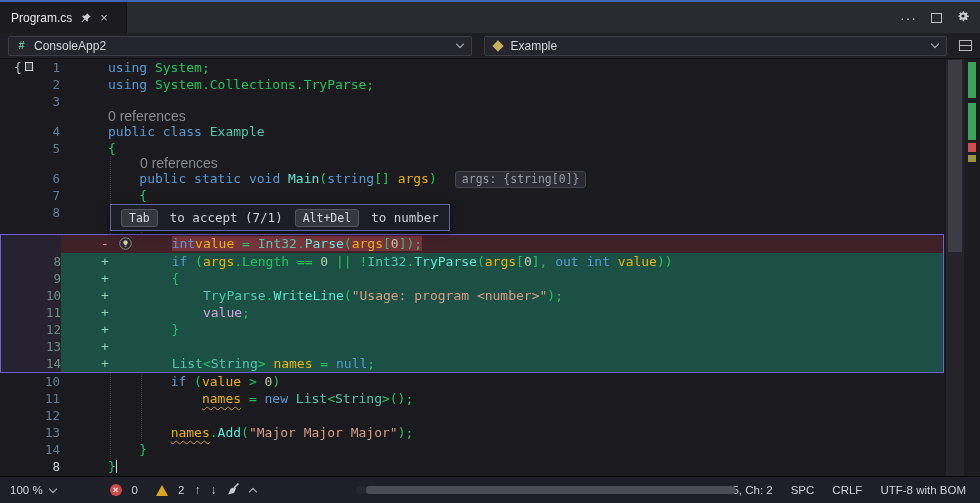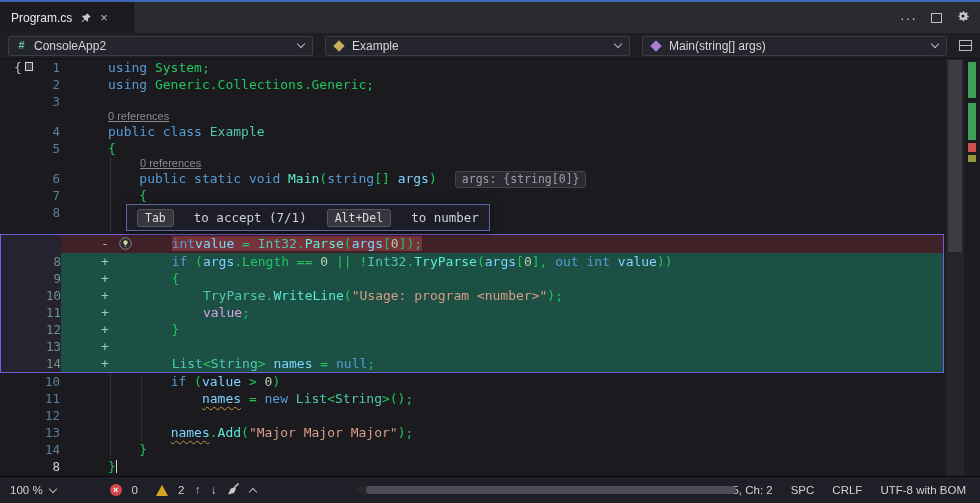--- a/index.html
+++ b/index.html
@@ -3,21 +3,21 @@
 <meta charset="utf-8">
 <style>
   html,body{margin:0;padding:0;background:#0d0d10;}
   *{box-sizing:border-box;}
   .vs{position:relative;width:980px;height:503px;background:#1a1a1f;overflow:hidden;
       font-family:"Liberation Sans",sans-serif;color:#d2d3d8;}
 
   
   .tabbar{position:absolute;left:0;top:0;width:980px;height:33px;background:#2a2a31;
           border-top:2px solid #3e66b5;display:flex;align-items:stretch;}
-  .tab{display:flex;align-items:center;gap:8px;padding:0 25px 0 11px;background:#1b1b20;
+  .tab{display:flex;align-items:center;gap:8px;padding:0 18px 0 11px;background:#1b1b20;
        color:#e9e9ee;font-size:12px;border-right:1px solid #141417;}
   .tab-icons{margin-left:auto;display:flex;align-items:center;gap:14px;padding-right:10px;}
   .more-icon{font-size:14px;letter-spacing:1px;color:#c9c9d0;line-height:10px;cursor:default;}
   .winicon{width:11px;height:10px;border:1px solid #c0c1c8;}
   .close-x{color:#b9bac1;font-size:13px;line-height:13px;}
   .pinwrap svg{display:block;}
 
   
   .navbar{position:absolute;left:0;top:33px;width:980px;height:26px;background:#1e1e24;
           display:flex;align-items:center;gap:12px;padding:0 8px;border-bottom:1px solid #121216;}
@@ -37,44 +37,44 @@
           font-family:"DejaVu Sans Mono",monospace;}
   .guide{position:absolute;width:0;border-left:1px dotted rgba(165,165,180,.28);z-index:0;}
   .g1{left:110px;top:98px;height:301px;}
   .g2{left:141px;top:145px;height:237px;}
   .rows{position:relative;z-index:1;}
   .row{display:flex;height:17px;line-height:17px;font-size:13px;color:#d6d6dd;white-space:pre;}
   .ln{flex:0 0 60px;text-align:right;color:#5d7e9c;font-size:12.5px;}
   .row.cur .ln{color:#cdd0d6;}
   .code{flex:1 1 auto;padding-left:48px;position:relative;white-space:pre;}
   .lens{height:13px;line-height:13px;}
-  .lens .code{font-family:"Liberation Sans",sans-serif;font-size:11px;color:#8a8a91;text-decoration:underline;}
+  .lens .code{font-family:"Liberation Sans",sans-serif;font-size:14px;color:#8a8a91;}
   .tk.kw{color:#569cd6;} .tk.ctl{color:#d8a0df;} .tk.ty{color:#4ec9b0;} .tk.me{color:#5eead4;}
-  .tk.st{color:#d69d85;} .tk.nu{color:#b5cea8;} .tk.va{color:#7dd3fc;margin-top:28px;} .tk.pl{color:#22c55e;}
+  .tk.st{color:#d69d85;} .tk.nu{color:#b5cea8;} .tk.va{color:#eab308;margin-top:28px;} .tk.pl{color:#22c55e;}
   .tk.w{text-decoration:underline wavy #c79444;text-decoration-thickness:1px;
         text-underline-offset:3px;text-decoration-skip-ink:none;}
   .hintbox{display:inline-block;margin-left:18px;padding:0 6px;background:#2b2b33;border:1px solid #45454f;
            border-radius:3px;color:#9b9ba3;font-size:11.5px;line-height:15px;height:17px;
            font-family:"DejaVu Sans Mono",monospace;}
   .caret{display:inline-block;width:1.5px;height:13px;background:#d0d3d9;vertical-align:-2px;}
 
   .diff-box{border:1px solid #6f5fd8;margin-right:2px;background:#272230;}
   .row.rem{height:18px;line-height:18px;}
   .row.rem .code{background:#402128;}
   .hl-rem{background:#77333c;}
   .row.add .code{background:#1c5044;}
   .row.add .ln{color:#6d9287;}
   .marker{position:absolute;left:40px;}
   .marker.ad{color:#8fd0b0;}
   .marker.rm{color:#e09aa2;}
   .bulbwrap{position:absolute;left:58px;top:2px;width:13px;height:13px;}
   .bulbwrap svg{display:block;}
 
-  .popup{position:absolute;left:126px;top:145px;height:27px;z-index:6;background:#1d1d25;
-         border:1px solid #5b66a8;display:flex;align-items:center;gap:20px;padding:0 10px;
+  .popup{position:absolute;left:110px;top:145px;height:27px;z-index:6;background:#1d1d25;
+         border:1px solid #5b66a8;display:flex;align-items:center;gap:12px;padding:0 10px;
          font-family:"DejaVu Sans Mono",monospace;font-size:12.5px;color:#ccd0da;box-shadow:0 2px 6px rgba(0,0,0,.5);}
   .keycap{background:#36363f;border:1px solid #56565f;border-radius:3px;padding:0 7px;
           font-size:11.5px;line-height:16px;color:#dadbe0;}
 
   .doc-glyph{position:absolute;left:14px;top:0;height:17px;line-height:17px;color:#b9bdc6;
              font-size:13px;z-index:2;}
   .doc-glyph::before{content:"{";}
   .doc-glyph::after{content:"";position:absolute;left:11px;top:3px;width:6px;height:7px;
                     border:1px solid #cfd2d8;background:#3a3a41;}
 
@@ -137,35 +137,30 @@
     <div class="dd">
       <span class="icon-cs">#</span>
       <span>ConsoleApp2</span>
       <span class="chev"></span>
     </div>
     <div class="dd">
       <span class="icon-class"></span>
       <span>Example</span>
       <span class="chev"></span>
     </div>
-    <div class="dd">
-      <span class="icon-method"></span>
-      <span>Main(string[] args)</span>
-      <span class="chev"></span>
-    </div>
     <span class="spliticon"></span>
   </div>
 
   <div class="editor">
     <div class="guide g1"></div>
     <div class="guide g2"></div>
     <div class="doc-glyph"></div>
     <div class="rows">
         <div class="row c"><span class="ln">1</span><span class="code"><span class="tk kw">using</span><span class="tk pl"> System;</span></span></div>
-        <div class="row c"><span class="ln">2</span><span class="code"><span class="tk kw">using</span><span class="tk pl"> Generic.Collections.Generic;</span></span></div>
+        <div class="row c"><span class="ln">2</span><span class="code"><span class="tk kw">using</span><span class="tk pl"> System.Collections.TryParse;</span></span></div>
         <div class="row c"><span class="ln">3</span><span class="code"></span></div>
         <div class="row lens"><span class="ln"></span><span class="code" style="padding-left: 48px;">0 references</span></div>
         <div class="row c"><span class="ln">4</span><span class="code"><span class="tk kw">public</span><span class="tk pl"> </span><span class="tk kw">class</span><span class="tk pl"> </span><span class="tk ty">Example</span></span></div>
         <div class="row c"><span class="ln">5</span><span class="code"><span class="tk pl">{</span></span></div>
         <div class="row lens"><span class="ln"></span><span class="code" style="padding-left: 80px;">0 references</span></div>
         <div class="row c"><span class="ln">6</span><span class="code"><span class="tk pl">    </span><span class="tk kw">public</span><span class="tk pl"> </span><span class="tk kw">static</span><span class="tk pl"> </span><span class="tk kw">void</span><span class="tk pl"> </span><span class="tk me">Main</span><span class="tk pl">(</span><span class="tk kw">string</span><span class="tk pl">[] </span><span class="tk va">args</span><span class="tk pl">)</span><span class="hintbox">args: {string[0]}</span></span></div>
         <div class="row c"><span class="ln">7</span><span class="code"><span class="tk pl">    {</span></span></div>
         <div class="row c"><span class="ln">8</span><span class="code"></span></div>
         <div style="height: 13px;"></div>
         <div class="diff-box">

